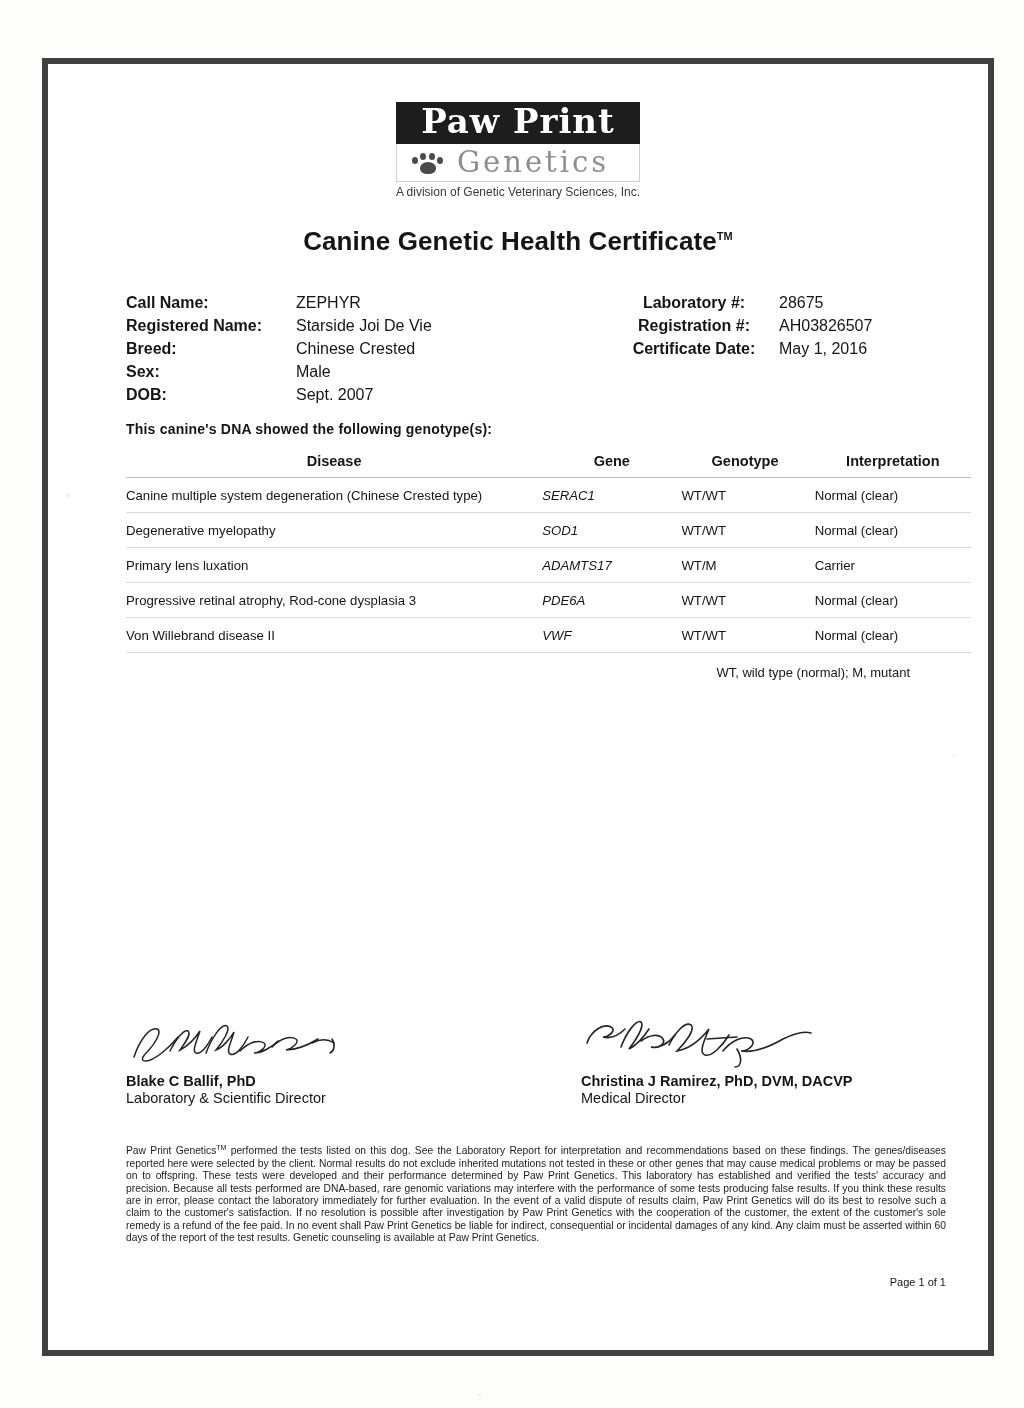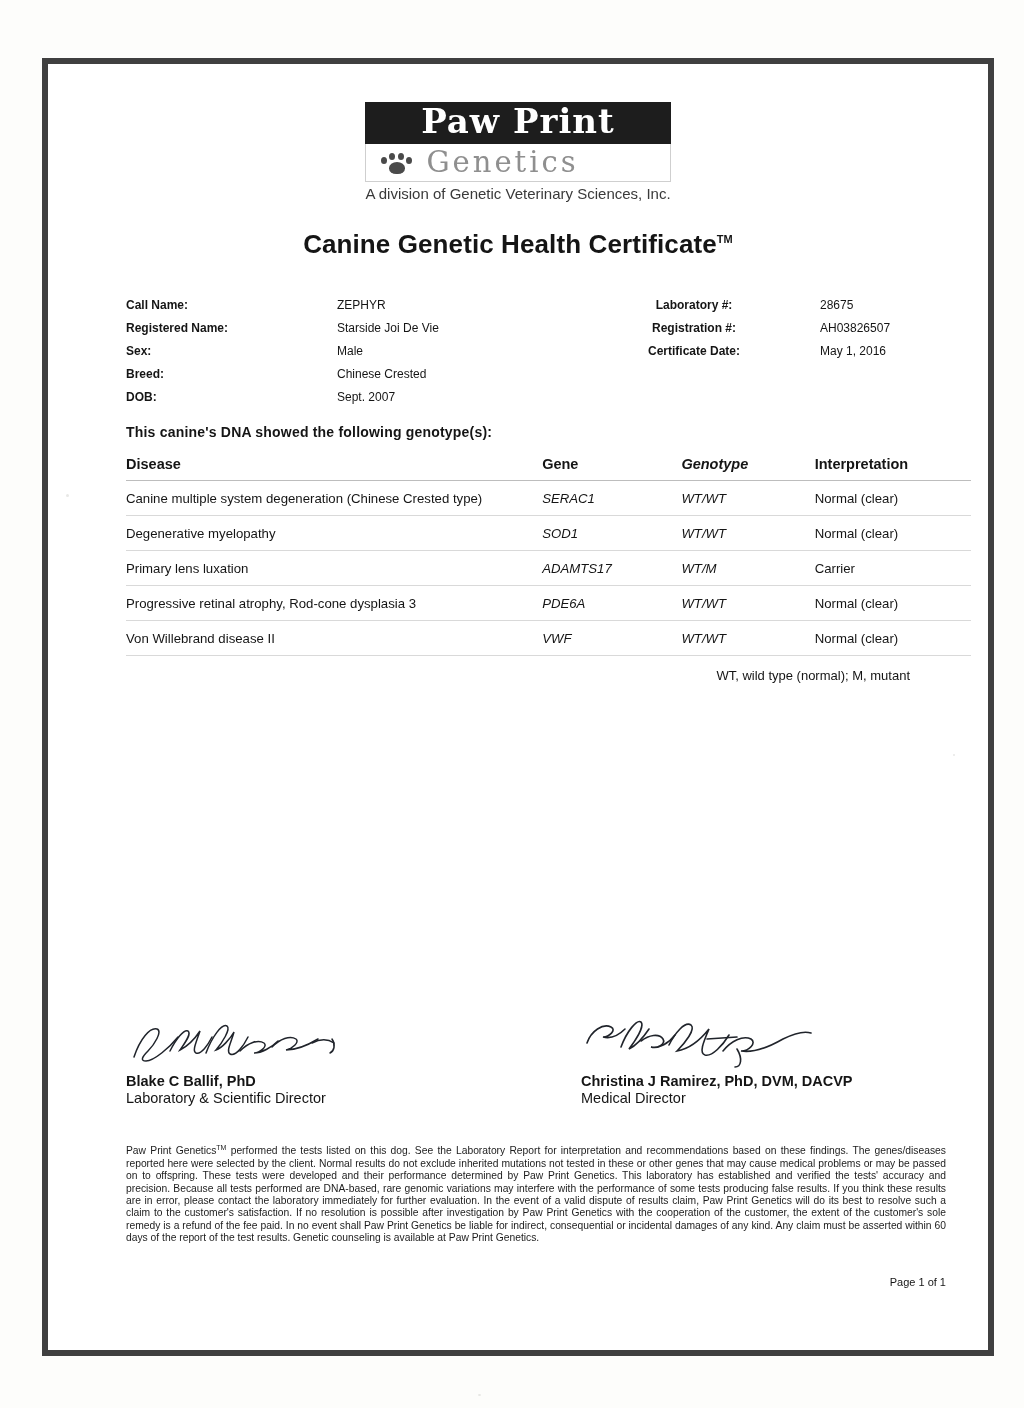--- a/index.html
+++ b/index.html
@@ -74,21 +74,21 @@
     background: #4a4a4a;
     border-radius: 50%;
   }
   .paw-mark .pad { left: 9px; top: 9px; width: 16px; height: 12px; border-radius: 50% 50% 45% 45%; }
   .paw-mark .t1 { left: 1px; top: 4px; width: 6px; height: 7px; }
   .paw-mark .t2 { left: 9px; top: 0px; width: 6px; height: 7px; }
   .paw-mark .t3 { left: 18px; top: 0px; width: 6px; height: 7px; }
   .paw-mark .t4 { left: 26px; top: 4px; width: 6px; height: 7px; }
   .logo-sub {
     font-family: "Liberation Sans", sans-serif;
-    font-size: 15px;
+    font-size: 12px;
     color: #3a3a3a;
     margin-top: 3px;
   }
 
   
   h1.cert-title {
     font-size: 26px;
     font-weight: bold;
     text-align: center;
     margin: 26px 0 0 0;
@@ -107,24 +107,23 @@
     height: 112px;
   }
   .info-col {
     position: absolute;
     top: 0;
   }
   .info-col.left { left: 42px; }
   .info-col.right { left: 525px; text-align: center; }
   .info-row {
     display: flex;
-    font-size: 12px;
+    font-size: 16px;
     line-height: 23px;
     margin-bottom: 0;
-    gap: 41px;
   }
   .info-label {
     font-weight: bold;
     width: 170px;
     flex: 0 0 170px;
   }
   .info-value { font-weight: normal; }
 
   
   .geno-intro {
@@ -133,36 +132,36 @@
     font-weight: bold;
     letter-spacing: 0.2px;
   }
   table.geno {
     margin: 16px 0 0 42px;
     border-collapse: collapse;
     width: 845px;
     font-size: 13.2px;
   }
   table.geno th {
-    text-align: left;
+    text-align: center;
     font-weight: bold;
     font-size: 14.5px;
     padding: 0 0 8px 0;
     border-bottom: 1px solid #bdbdbd;
     vertical-align: bottom;
   }
   table.geno td {
     padding: 9px 0 8px 0;
     border-bottom: 1px solid #d9d9d9;
     vertical-align: top;
     line-height: 17px;
   }
   .col-disease { width: 420px; padding-right: 18px; }
   .col-gene { width: 140px; font-style: italic; }
-  .col-genotype { width: 128px; font-style: italic; }
+  .col-genotype { width: 128px; }
   .col-interp { width: 157px; }
   table.geno td.col-interp,
   table.geno th.col-interp { padding-left: 6px; }
   .legend {
     margin: 12px 42px 0 0;
     text-align: right;
     font-size: 13px;
   }
 
   
@@ -248,26 +247,26 @@
       <div class="info-col left">
         <div class="info-row">
           <span class="info-label">Call Name:</span>
           <span class="info-value">ZEPHYR</span>
         </div>
         <div class="info-row">
           <span class="info-label">Registered Name:</span>
           <span class="info-value">Starside Joi De Vie</span>
         </div>
         <div class="info-row">
+          <span class="info-label">Breed:</span>
+          <span class="info-value">Chinese Crested</span>
+        </div>
+        <div class="info-row">
           <span class="info-label">Sex:</span>
           <span class="info-value">Male</span>
-        </div>
-        <div class="info-row">
-          <span class="info-label">Breed:</span>
-          <span class="info-value">Chinese Crested</span>
         </div>
         <div class="info-row">
           <span class="info-label">DOB:</span>
           <span class="info-value">Sept. 2007</span>
         </div>
       </div>
       <div class="info-col right">
         <div class="info-row">
           <span class="info-label">Laboratory #:</span>
           <span class="info-value">28675</span>

